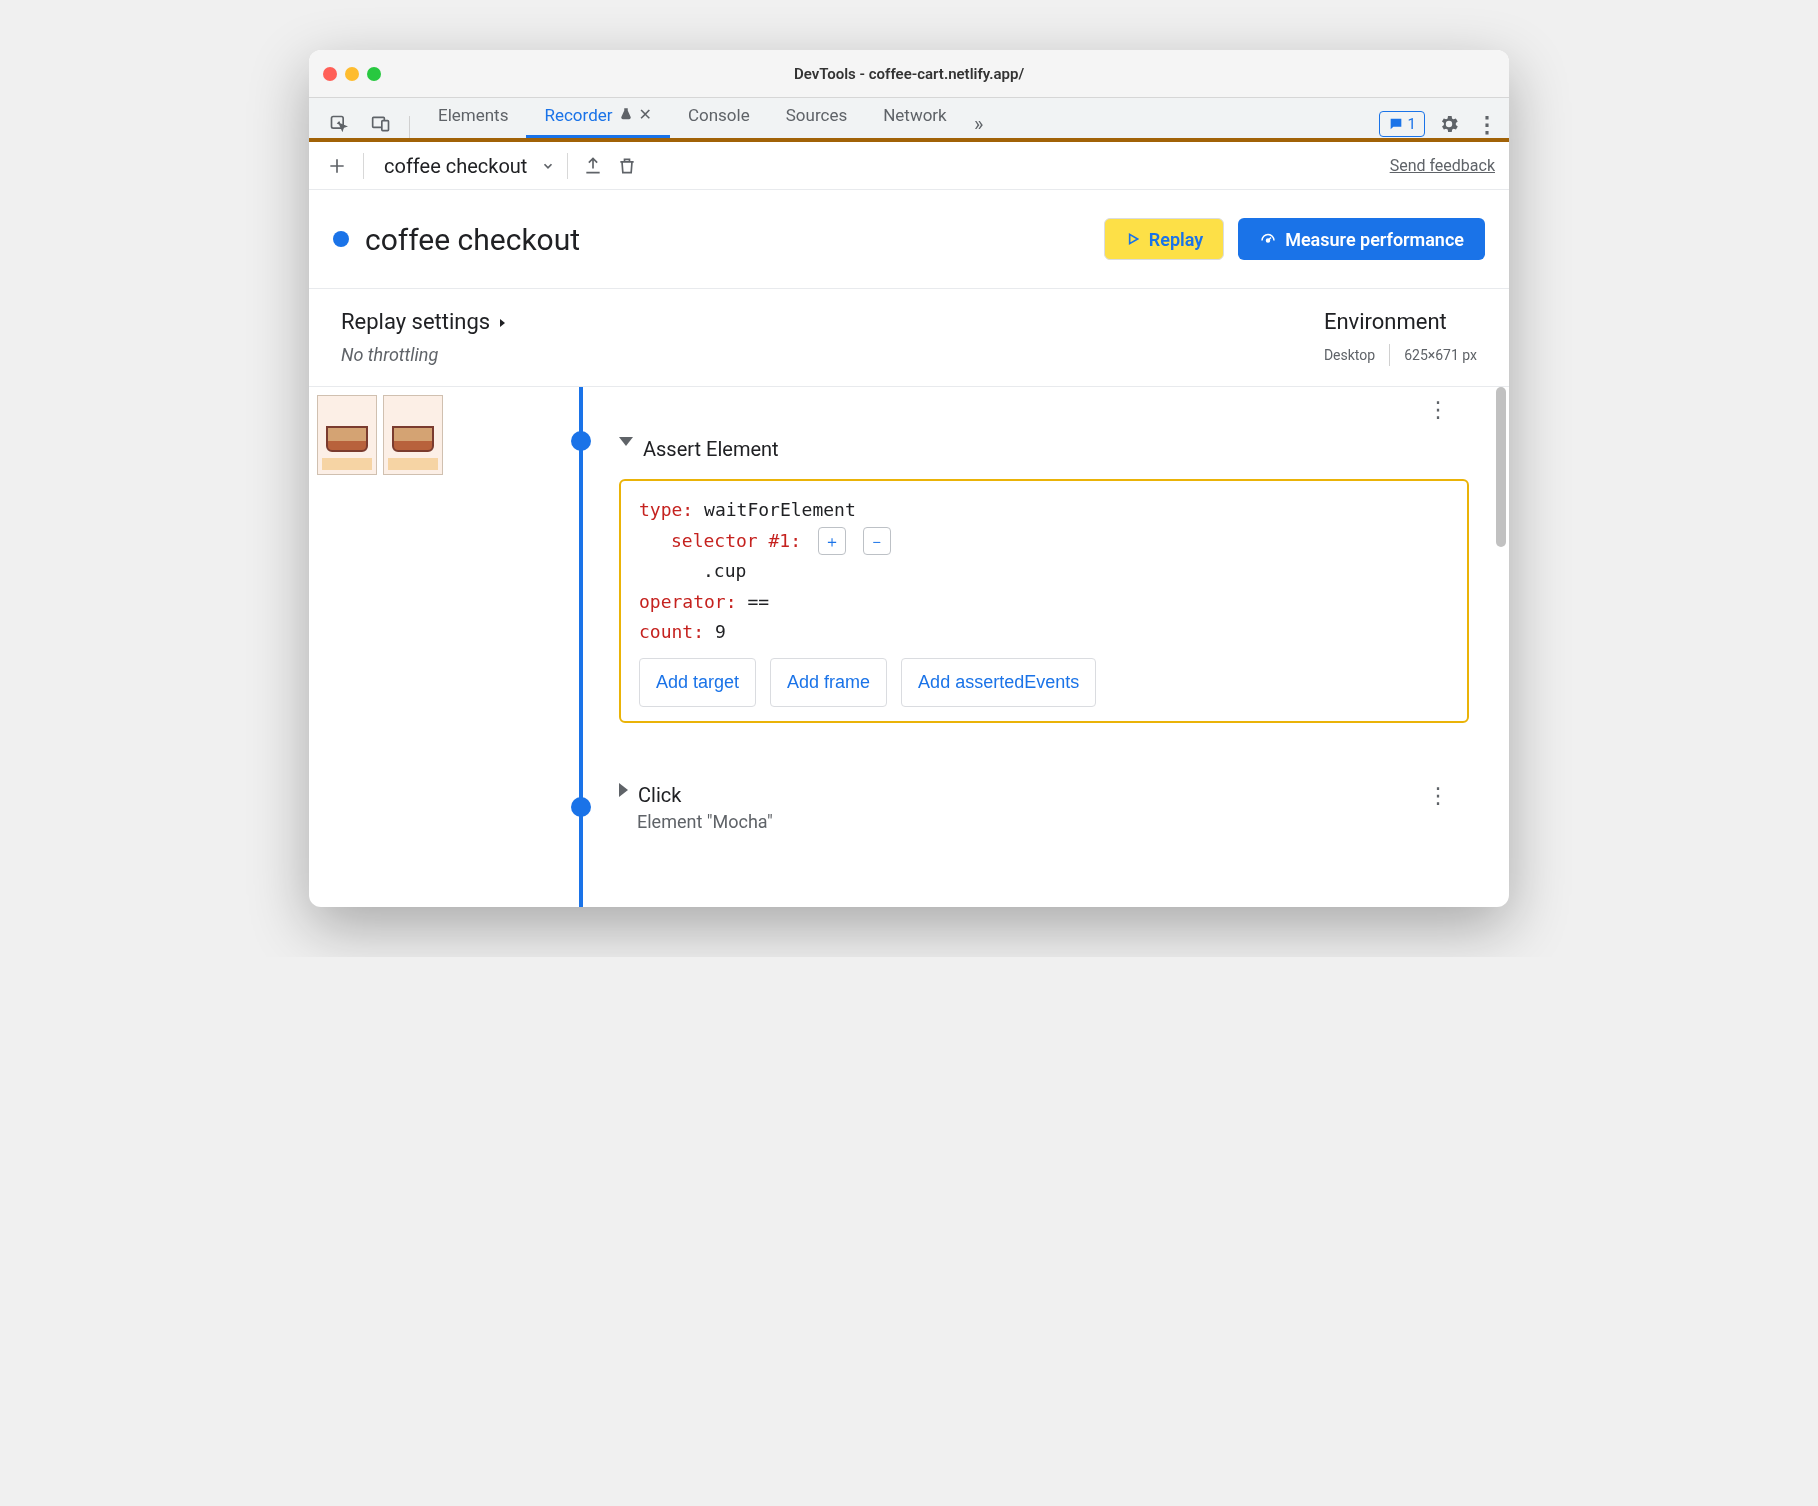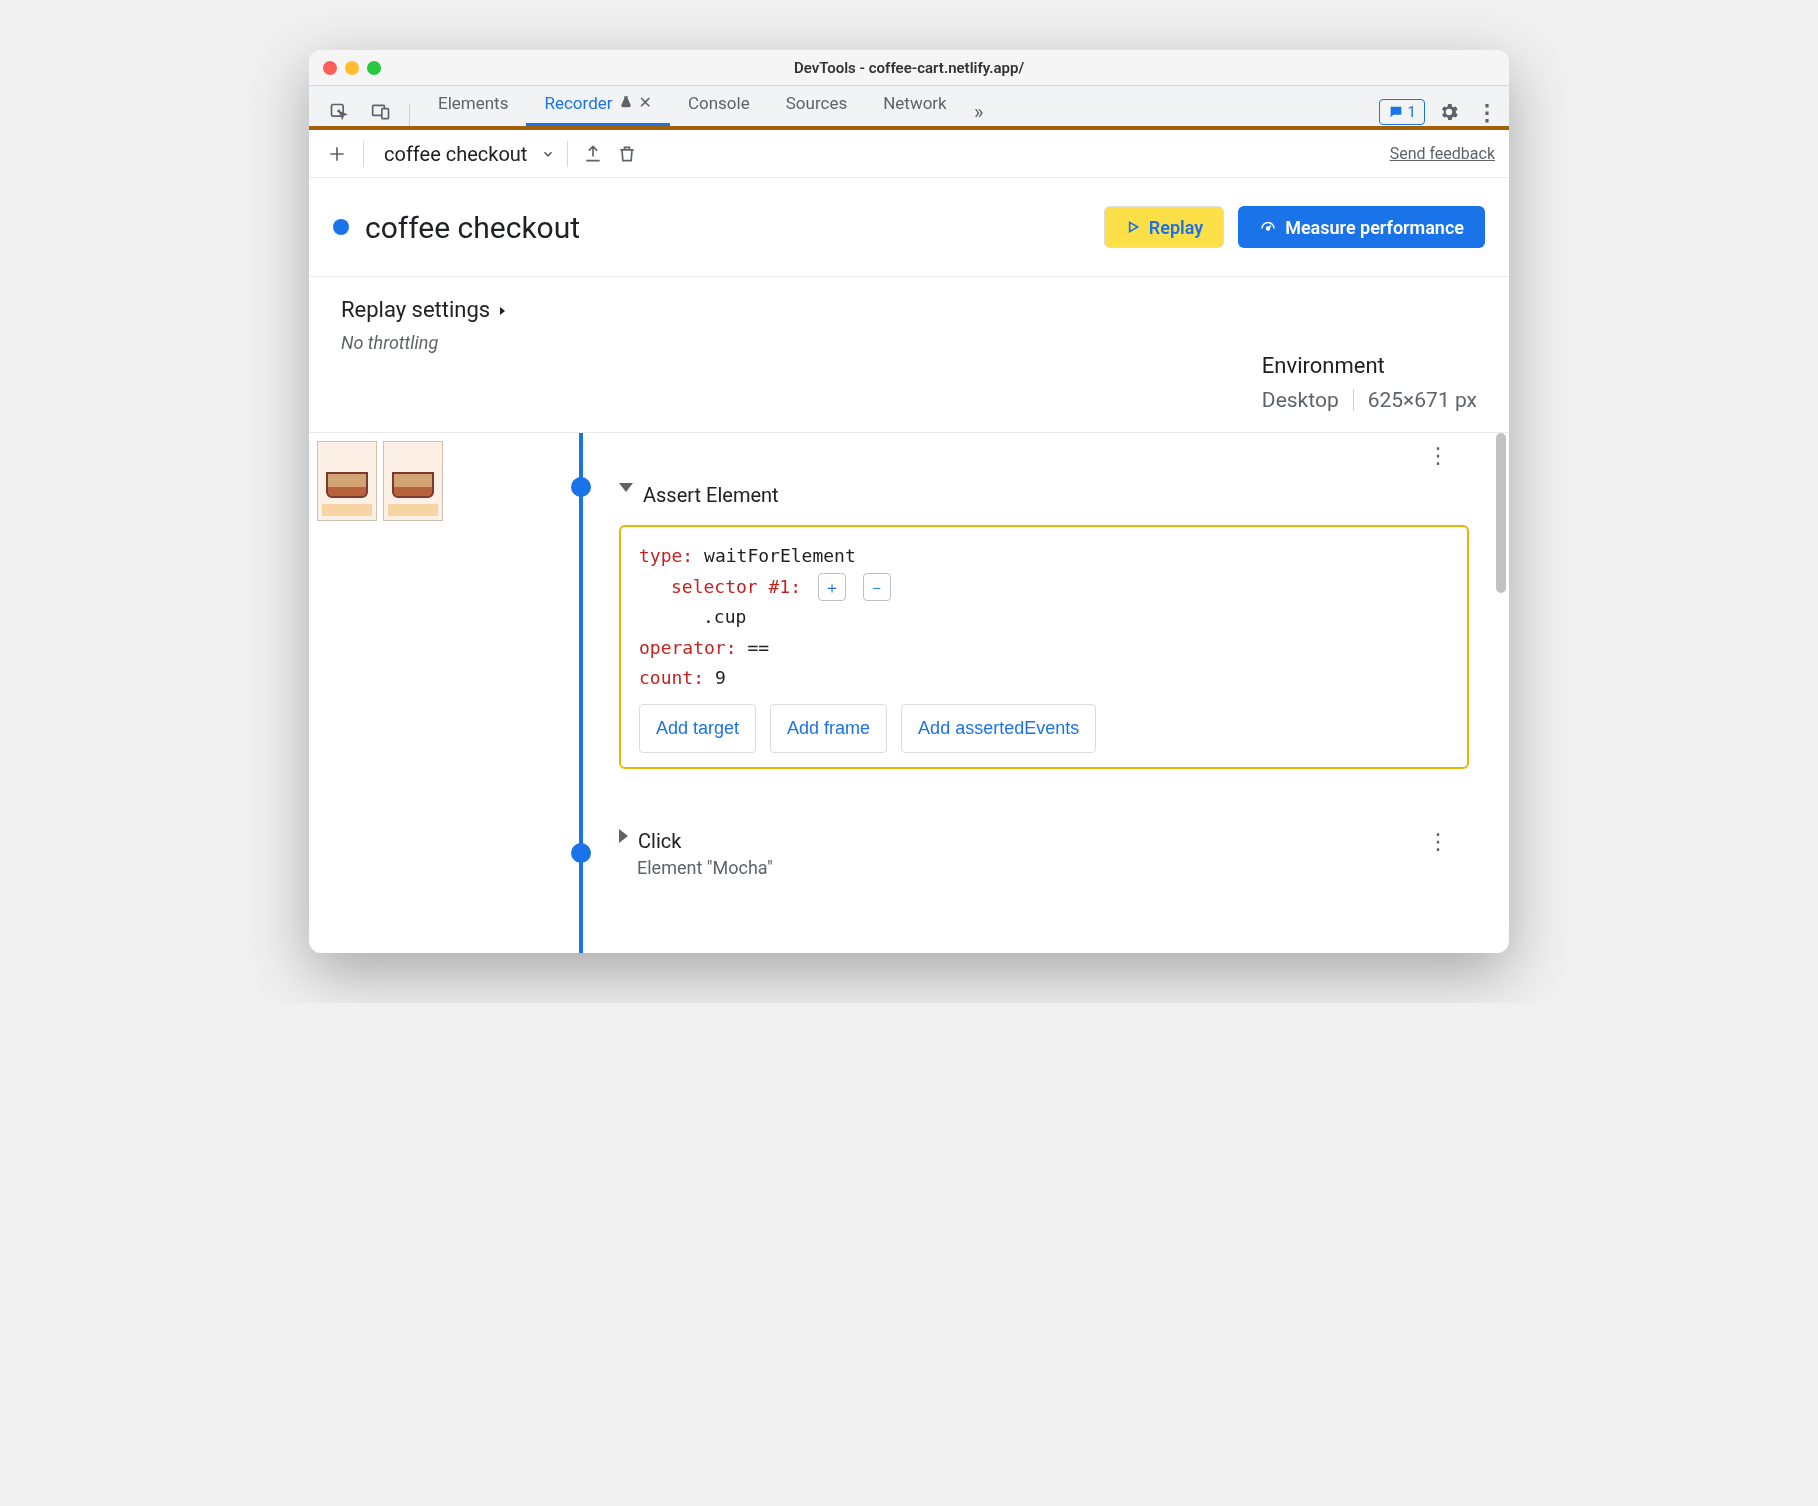--- a/index.html
+++ b/index.html
@@ -16,21 +16,21 @@
   border-radius: 12px;
   box-shadow: 0 20px 60px rgba(0,0,0,0.3);
   overflow: hidden;
 }
 
 .titlebar {
   background: #f5f5f5;
   border-bottom: 1px solid #d6d6d6;
   display: flex;
   align-items: center;
-  height: 36px;
+  height: 48px;
   position: relative;
 }
 .traffic-lights { display: flex; gap: 8px; padding-left: 14px; }
 .tl { width: 14px; height: 14px; border-radius: 50%; }
 .tl.red { background:#ff5f57;} .tl.yellow{background:#febc2e;} .tl.green{background:#28c840;}
 .title { position:absolute; left:50%; transform:translateX(-50%); font-size:15px; color:#333; font-weight:600;}
 
 .tabstrip {
   display:flex; align-items:flex-end; background:#f1f3f4;
   border-bottom:4px solid #a16207; height:44px; padding:0 8px;
@@ -55,26 +55,26 @@
 .toolbtn{width:26px;height:26px;display:flex;align-items:center;justify-content:center;color:#5f6368;cursor:pointer;}
 .feedback{margin-left:auto;font-size:16px;color:#5f6368;text-decoration:underline;cursor:pointer;}
 
 .headerrow{display:flex;align-items:center;padding:28px 24px;border-bottom:1px solid #e8eaed;}
 .recdot{width:16px;height:16px;border-radius:50%;background:#1a73e8;margin-right:16px;}
 .recname{font-size:30px;color:#202124;}
 .btn{height:42px;border-radius:6px;display:flex;align-items:center;gap:8px;padding:0 20px;font-size:18px;font-weight:600;cursor:pointer;border:1px solid transparent;}
 .btn-outline{border-color:#dadce0;color:#1a73e8;background:#fde047;}
 .btn-primary{background:#1a73e8;color:#fff;}
 
-.settingsband{display:flex;padding:20px 32px;border-bottom:1px solid #e8eaed;flex-direction:column;}
+.settingsband{display:flex;padding:20px 32px;border-bottom:1px solid #e8eaed;}
 .setcol{display:flex;flex-direction:column;gap:10px;}
 .setlabel{font-size:22px;color:#202124;display:flex;align-items:center;gap:6px;}
 .setval{font-size:18px;color:#5f6368;font-style:italic;}
 .envcol{margin-left:auto;text-align:left;}
-.envmeta{display:flex;align-items:center;gap:14px;color:#5f6368;font-size:21px;}
+.envmeta{display:flex;align-items:center;gap:14px;color:#5f6368;font-size:14px;}
 .envdiv{width:1px;height:22px;background:#d0d0d0;}
 
 .content{position:relative;display:flex;min-height:520px;}
 .thumbs{width:150px;padding:8px;display:flex;gap:6px;align-items:flex-start;}
 .thumb{width:60px;height:80px;background:#fcefe6;border:1px solid #d0c0b0;position:relative;}
 .thumb .cup{position:absolute;left:8px;right:8px;bottom:22px;height:26px;border:2px solid #7a3b2e;border-radius:0 0 6px 6px;background:linear-gradient(#d4a373 60%,#b8623c 60%);}
 .thumb .cap{position:absolute;bottom:4px;left:4px;right:4px;height:12px;background:#f6d4a4;font-size:7px;}
 .timeline{flex:1;position:relative;padding:10px 40px 40px 0;overflow:hidden;}
 .rail{position:absolute;left:120px;top:0;bottom:0;width:4px;background:#1a73e8;}
 .node{position:absolute;left:112px;width:20px;height:20px;border-radius:50%;background:#1a73e8;z-index:2;}

